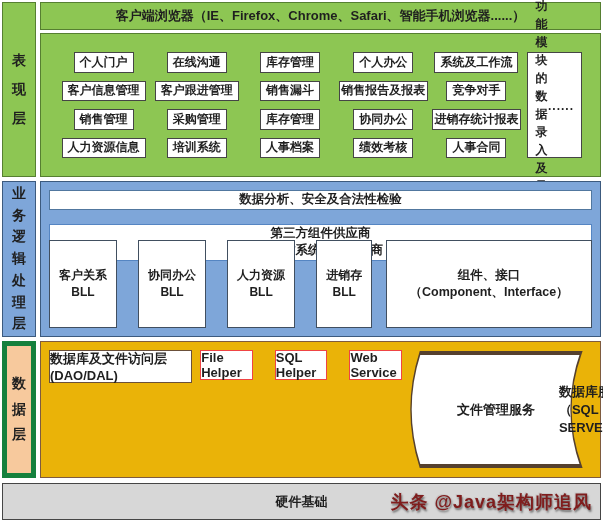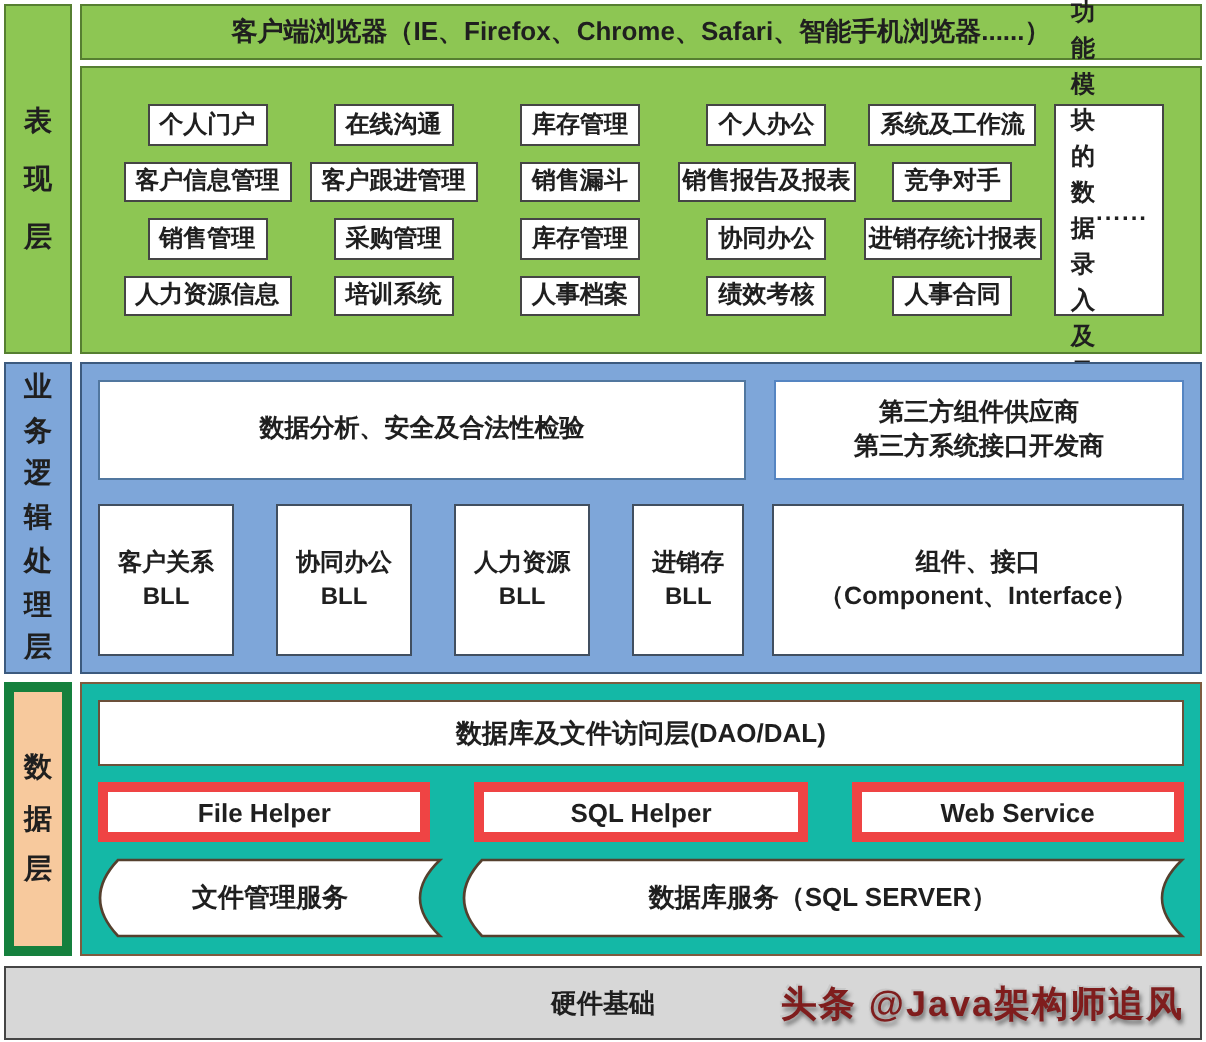--- a/index.html
+++ b/index.html
@@ -61,46 +61,46 @@
     padding:2px 7px;
   }
   .side-box .wrap { word-break:break-all; }
   .side-box .more { letter-spacing:1px; margin-top:2px; }
 
   
   .blue-panel {
     flex:1; background:#7ea6d9; border:1px solid #3c5a7e;
     padding:8px; display:flex; flex-direction:column; gap:12px;
   }
-  .blue-row1 { height:50px; display:flex; gap:14px; }
+  .blue-row1 { height:38px; display:flex; gap:14px;flex-direction:column; }
   .blue-row2 { flex:1; display:flex; gap:14px; }
   .wbox {
     background:#fff; display:flex; flex-direction:column;
     align-items:center; justify-content:center;
     font-size:12.5px; font-weight:700; text-align:center; line-height:1.4;
   }
   .validation-box { flex:325; border:1px solid #51779f; }
   .thirdparty-box { flex:205; border:1px solid #5585c2; }
   .bll-group { flex:325; display:flex; justify-content:space-between; }
   .bll-box { border:1px solid #414f60; padding:0 9px; font-size:12px; }
   .component-box { flex:205; border:1px solid #414f60; }
 
   
   .orange-panel {
-    flex:1; background:#14b8a6; border:1px solid #7e5b3f;
-    padding:8px; display:flex; flex-direction:column; gap:8px;
+    flex:1; background:#eab308; border:1px solid #7e5b3f;
+    padding:8px; display:flex; flex-direction:row; gap:8px;
   }
   .dao-bar {
     height:33px; background:#fff; border:1px solid #6b503a;
     display:flex; align-items:center; justify-content:center;
     font-size:13px; font-weight:700;
   }
   .helper-row { height:30px; display:flex; gap:22px; }
   .helper-box {
-    flex:1; background:#fff; border:5px solid #ef4444;
+    flex:1; background:#fff; border:1px solid #ef4444;
     display:flex; align-items:center; justify-content:center;
     font-size:13px; font-weight:700;
   }
   .service-row { flex:1; display:flex; gap:10px; }
   .stored-shape { position:relative; }
   .stored-shape.file-service { flex:0 0 172px; }
   .stored-shape.db-service { flex:1; }
   .stored-shape svg { position:absolute; inset:0; width:100%; height:100%; overflow:visible; display:block; }
   .stored-shape path { fill:#fff; stroke:#55402e; stroke-width:1.3; }
   .stored-shape .shape-label {

